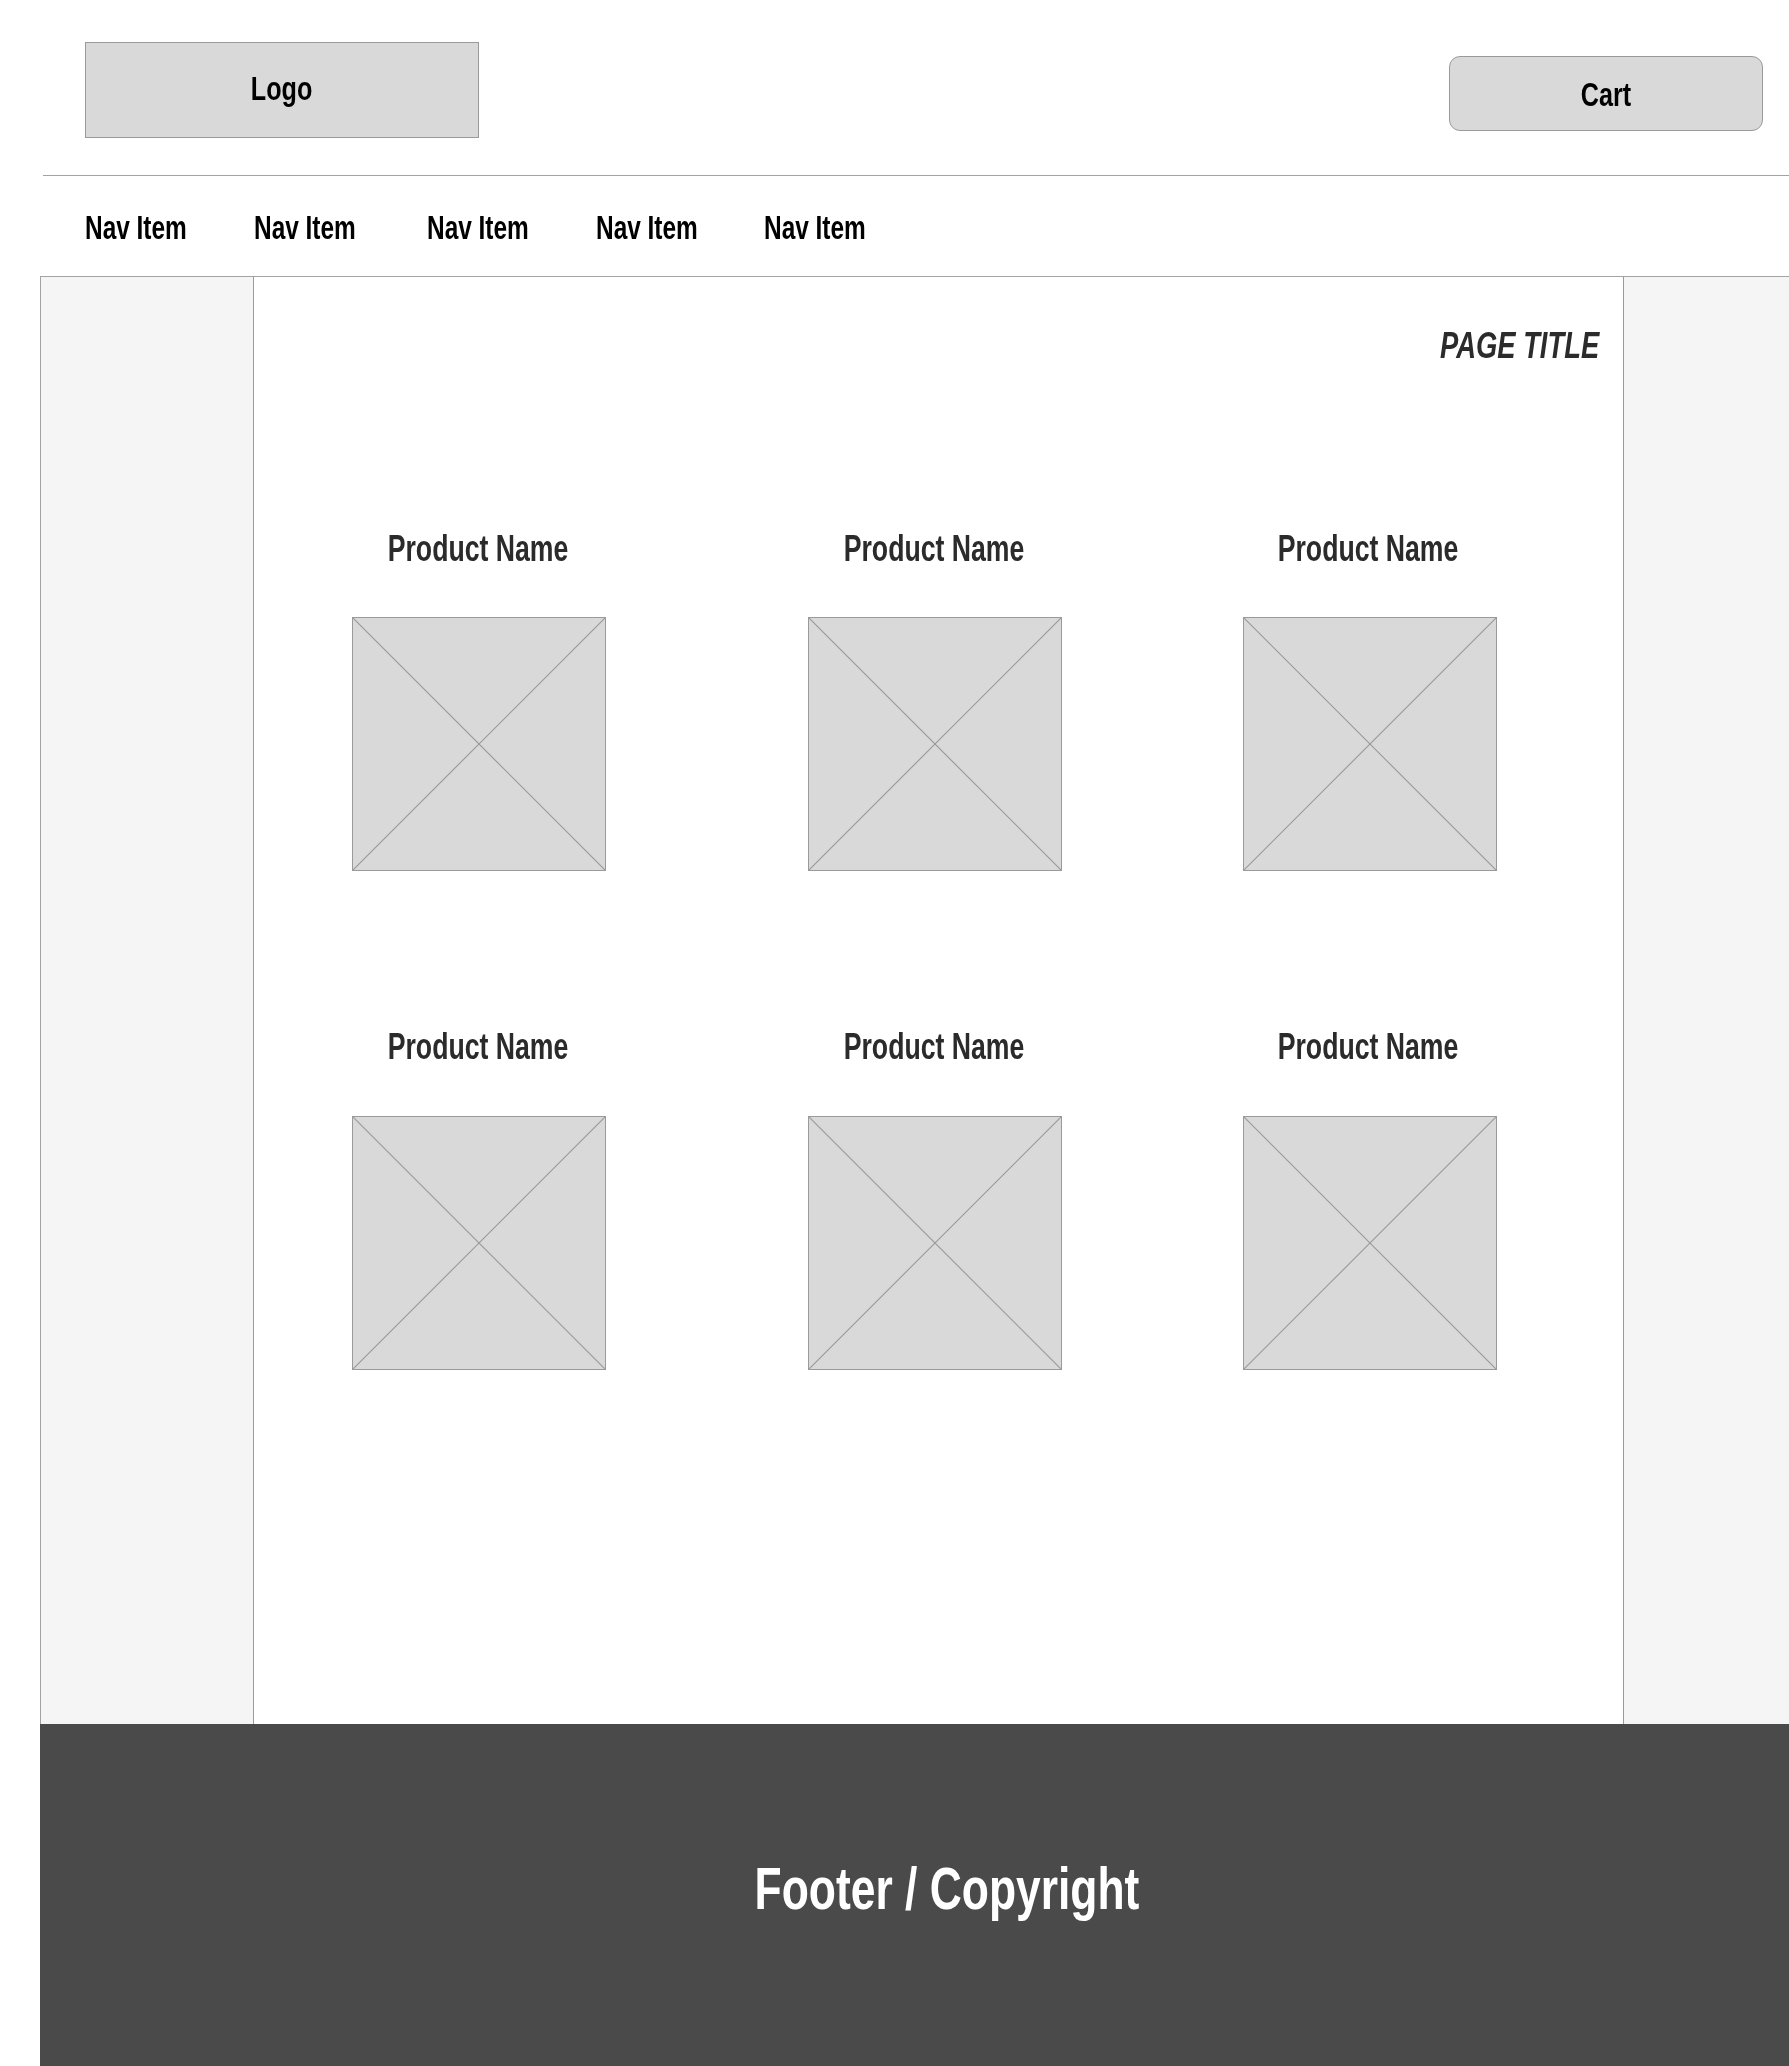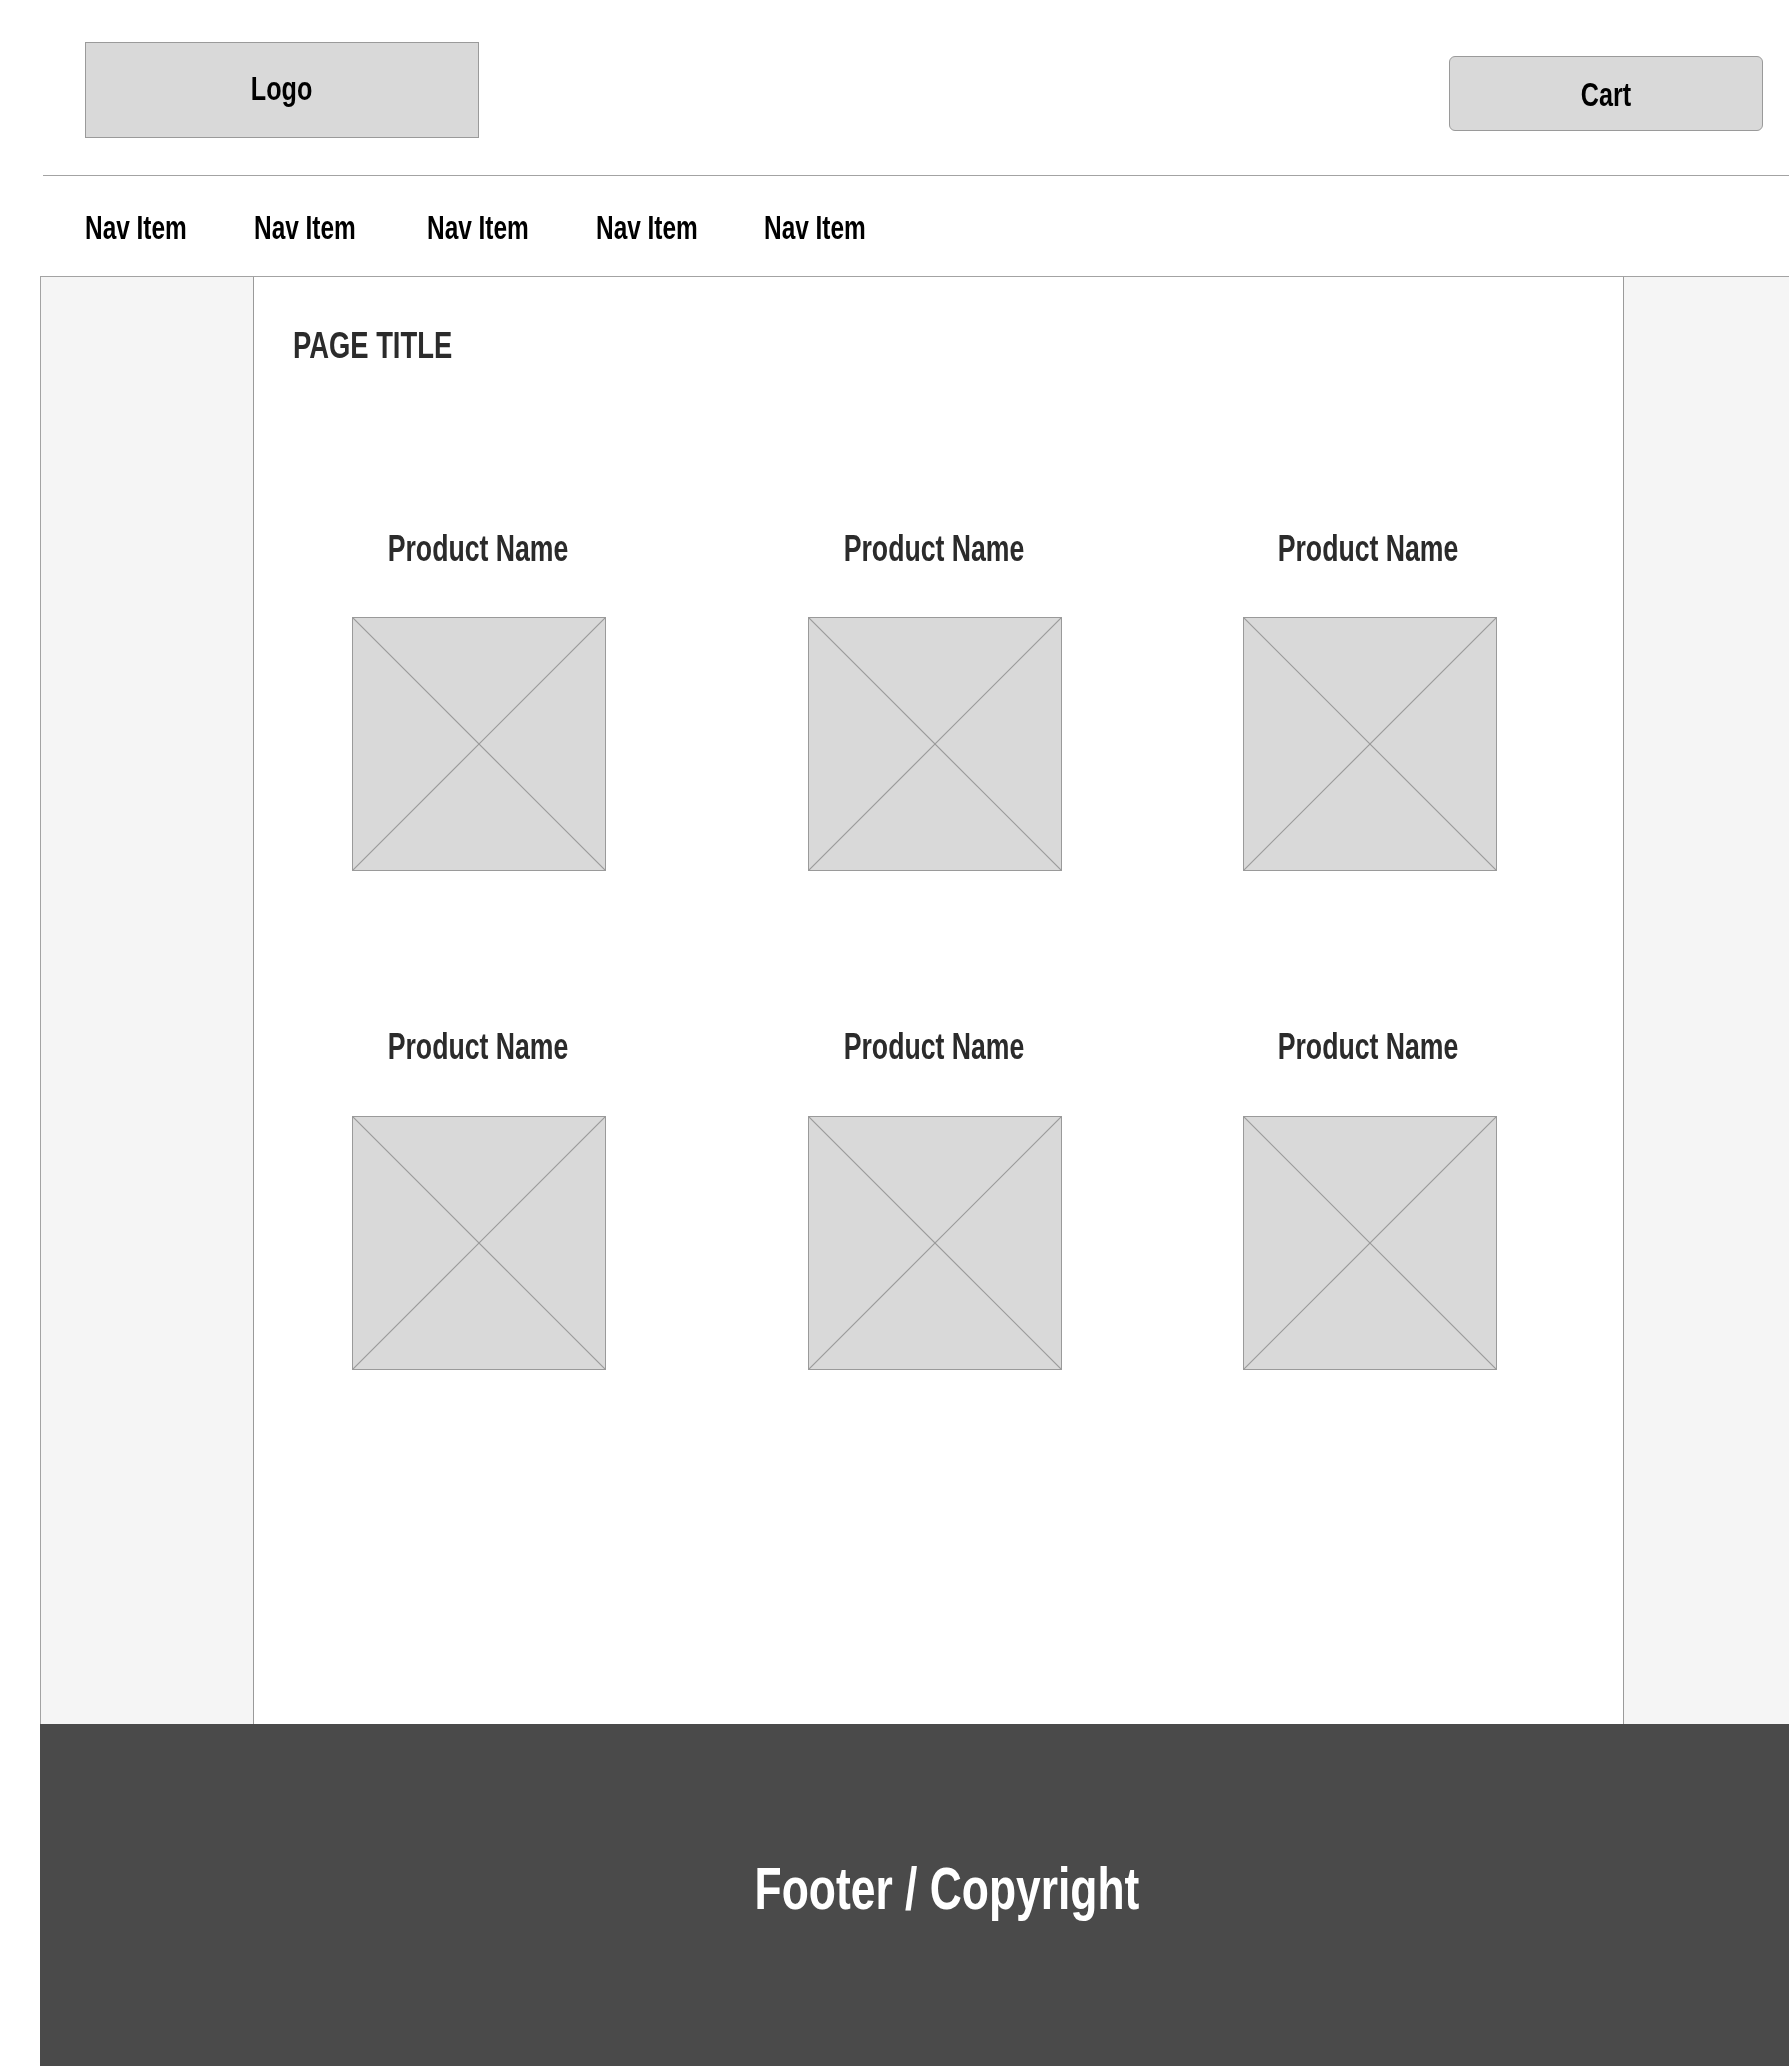--- a/index.html
+++ b/index.html
@@ -18,21 +18,21 @@
 
   
   .logo-box {
     left: 45px; top: 42px; width: 392px; height: 94px;
     background: #d9d9d9; border: 0.9px solid #9a9a9a;
     display: flex; align-items: center; justify-content: center;
   }
   .logo-box .cond { font-size: 34px; color: #000; line-height: 1; margin-top: -3.7px; }
   .cart-btn {
     left: 1409px; top: 56px; width: 312px; height: 73px;
-    background: #d9d9d9; border: 0.9px solid #9a9a9a; border-radius: 6px;
+    background: #d9d9d9; border: 0.9px solid #9a9a9a; border-radius: 11px;
     display: flex; align-items: center; justify-content: center; cursor: pointer;
   }
   .cart-btn .cond { font-size: 34px; color: #000; line-height: 1; }
   .header-divider {
     left: 2.8px; top: 175px; width: 1786px; height: 0;
     border-top: 1.9px solid #a3a3a3;
   }
 
   
   .nav-item {
@@ -49,21 +49,21 @@
   }
   .sidebar-left {
     left: 0.9px; top: 277px; width: 212px; height: 1447px;
     background: #f5f5f5; border-right: 0.9px solid #9a9a9a;
   }
   .sidebar-right {
     left: 1583px; top: 277px; width: 206px; height: 1447px;
     background: #f5f5f5; border-left: 0.9px solid #9a9a9a;
   }
   .page-title {
-    left: 225px; width: 1370px; top: 323px; text-align: left; line-height: 45px;
+    left: 217px; width: 1370px; top: 323px; text-align: right; line-height: 45px; font-style: italic;
   }
   .page-title .cond { font-size: 37px; color: #2b2b2b; }
 
   .product-name {
     width: 373px; text-align: center; line-height: 43px; text-decoration: underline;
   }
   .product-name .cond { font-size: 36px; color: #2b2b2b; }
 
   .product-image {
     width: 252px; height: 252px; background: #d9d9d9; border: 0.9px solid #9a9a9a; cursor: pointer;

